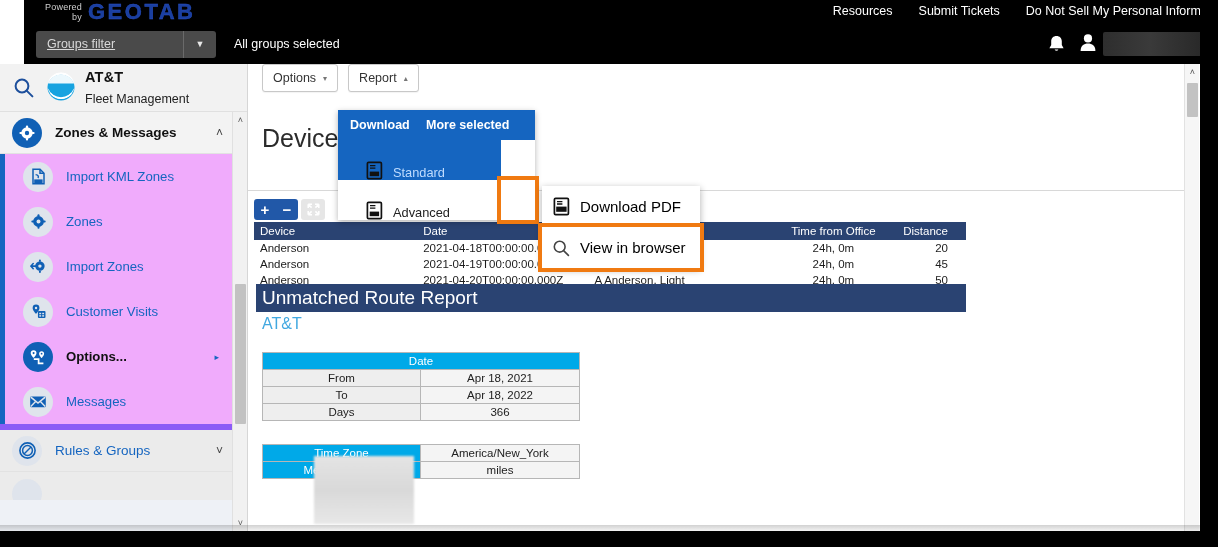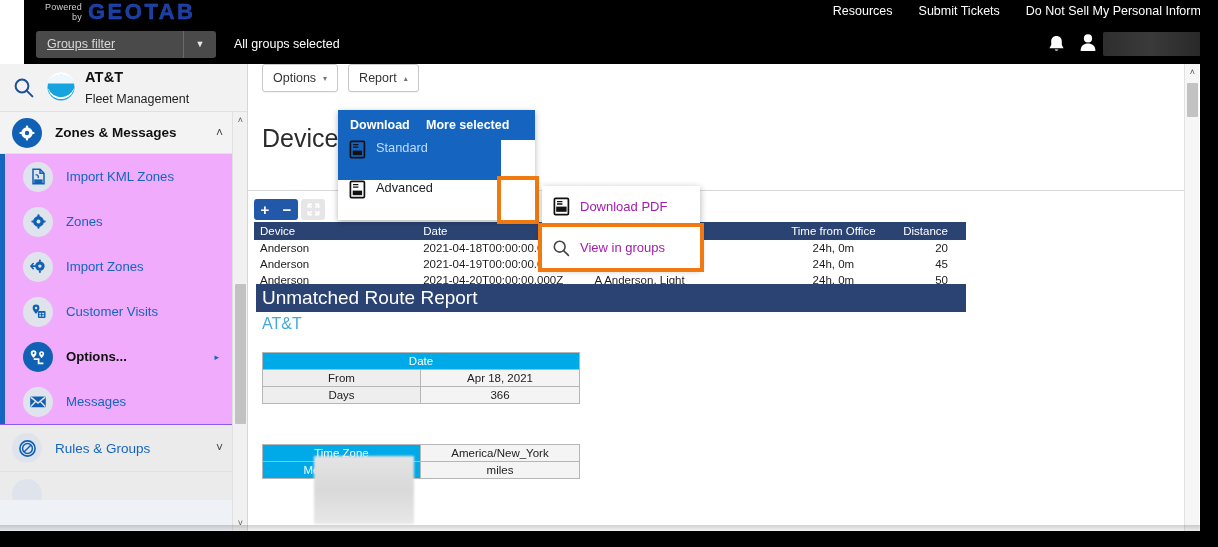--- a/index.html
+++ b/index.html
@@ -143,21 +143,21 @@
   }
   .sb-item.active .iicon { background: #1060b5; }
   .sb-item .ilabel {
     margin-left: 13px; font-size: 13.2px; color: #1565c0;
   }
   .sb-item.active .ilabel { color: #111; font-weight: bold; }
   .sb-item .iarrow { margin-left: auto; margin-right: 28px; color: #1565c0; font-size: 9px; }
 
   .sb-group-head2 {
     height: 48px; display: flex; align-items: center;
-    background: #ebebeb; border-top: 1px solid #8b5cf6; border-bottom:1px solid #e2e2e2;
+    background: #ebebeb; border-top: 6px solid #8b5cf6; border-bottom:1px solid #e2e2e2;
     padding-left: 12px; cursor: pointer;
   }
   .sb-group-head2 .gicon2 {
     width: 30px; height: 30px; border-radius: 50%;
     background: #dfe4ec; display: flex; align-items: center; justify-content: center;
     flex: 0 0 30px;
   }
   .sb-group-head2 .glabel2 {
     margin-left: 13px; font-size: 13.5px; color: #1565c0; flex: 1;
   }
@@ -303,22 +303,23 @@
     width: 197px; z-index: 50;
     box-shadow: 0 2px 6px rgba(0,0,0,.3);
   }
   .rm-head {
     height: 30px; background: #1565c0; display: flex; align-items: center;
     color: #ffffff; font-size: 12.5px; font-weight: bold;
   }
   .rm-head .rh1 { padding-left: 12px; width: 88px; }
   .rm-head .rh2 { }
   .rm-row {
-    height: 40px; display: flex; align-items: flex-start;
+    height: 40px; display: flex; align-items: flex-end;
     position: relative;
+    padding-left: 17px;
   }
   .rm-row.sel { background: #1565c0; }
   .rm-row.plain { background: #ffffff; }
   .rm-row .rm-ico { width: 38px; display:flex; justify-content:center; }
   .rm-row .rm-lab { font-size: 12.8px; }
   .rm-row.sel .rm-lab { color: #bfdcff; }
   .rm-row.plain .rm-lab { color: #222; }
   .rm-kebab {
     position: absolute; right: 0; top: 0;
     width: 34px; height: 40px; background: #ffffff;
@@ -331,21 +332,21 @@
   }
 
   
   .sub-menu {
     position: absolute; left: 294px; top: 122px;
     width: 158px; background: #ffffff; z-index: 60;
     box-shadow: 0 2px 7px rgba(0,0,0,.32);
   }
   .sm-row {
     height: 41px; display: flex; align-items: center; cursor: pointer;
-    background: #ffffff; font-size: 13px; color: #a21caf;
+    background: #ffffff; font-size: 15px; color: #000000;
   }
   .sm-row .sm-ico { width: 38px; display: flex; justify-content: center; }
   .sm-row.hl {
     outline: 4px solid #f07a11; position: relative; z-index: 2;
   }
 
   
   .main-scrollbar {
     position: absolute; left: 1184px; top: 64px;
     width: 15px; height: 467px;
@@ -613,20 +614,24 @@
       <table class="tbl" id="date-table">
         <tbody>
             <tr>
           <th class="hdr" colspan="2">Date</th>
         </tr>
         <tr>
           <td class="lbl">From</td>
           <td class="val">Apr 18, 2021</td>
         </tr>
         <tr>
+          <td class="lbl">To</td>
+          <td class="val">Apr 18, 2022</td>
+        </tr>
+        <tr>
           <td class="lbl">Days</td>
           <td class="val">366</td>
         </tr>
       </tbody>
         </table>
 
       <table class="tbl" id="tz-table">
         <tbody>
             <tr>
           <td class="tzhdr">Time Zone</td>
@@ -734,21 +739,21 @@
         </span>
         <span>Download PDF</span>
       </div>
       <div class="sm-row hl">
         <span class="sm-ico">
           <svg width="18" height="18" viewBox="0 0 18 18">
             <circle cx="7.7" cy="7.7" r="5.4" fill="none" stroke="#444" stroke-width="1.6"></circle>
             <line x1="11.6" y1="11.6" x2="16.4" y2="16.4" stroke="#444" stroke-width="1.6" stroke-linecap="round"></line>
           </svg>
         </span>
-        <span>View in groups</span>
+        <span>View in browser</span>
       </div>
     </div>
   </div>
 
   <div class="redact-cell"></div>
 
   <div class="main-scrollbar">
     <div class="ms-up">˄</div>
     <div class="ms-thumb"></div>
   </div>

